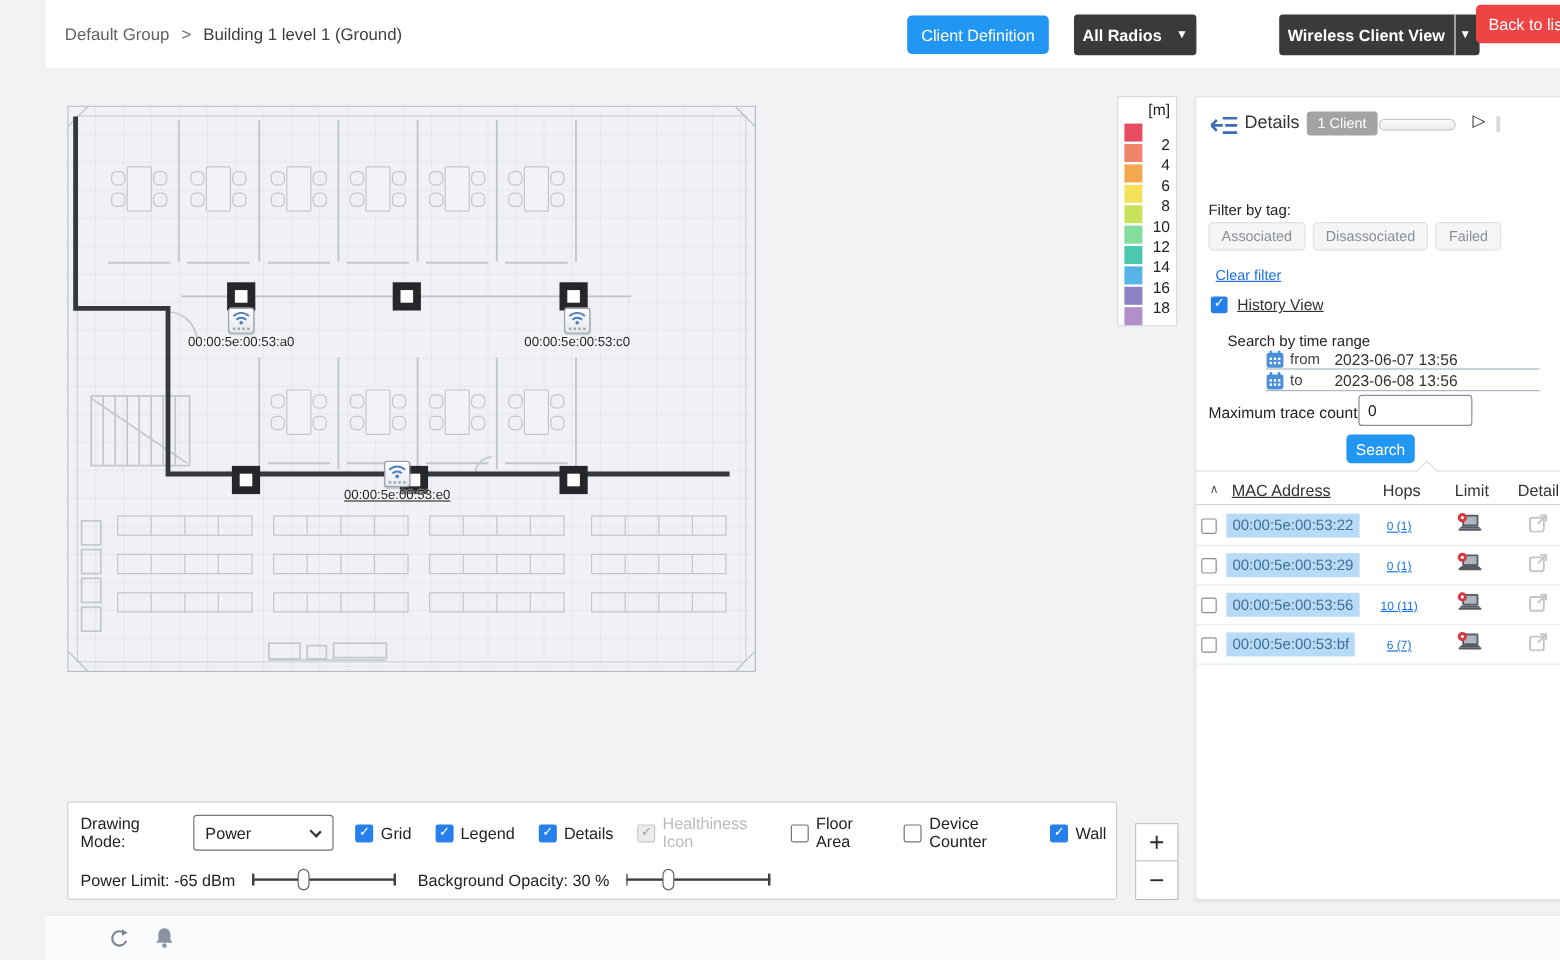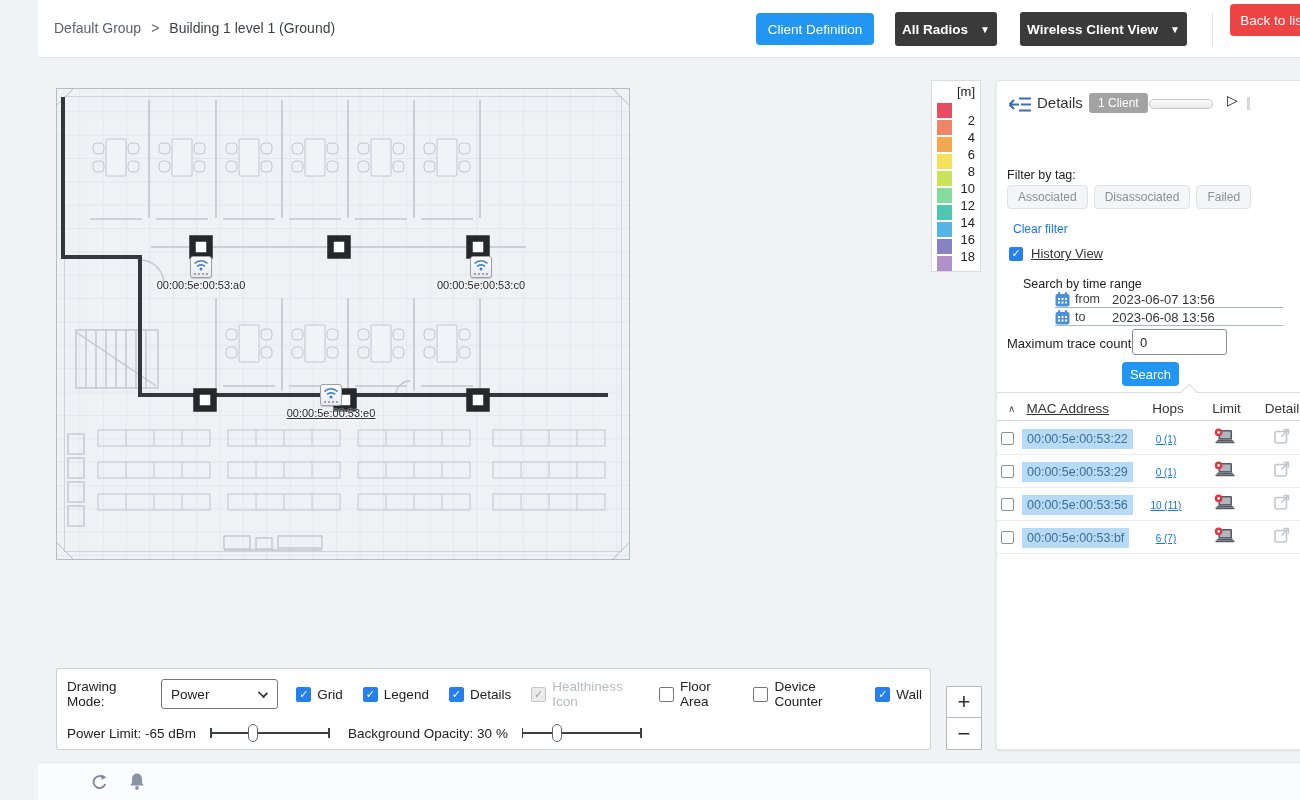--- a/index.html
+++ b/index.html
@@ -13,21 +13,21 @@
   #breadcrumb { position:absolute; left:16px; top:20px; font-size:14px; color:#5f6368; }
   #breadcrumb .crumb-sep { margin:0 10px; color:#5f6368; }
   #breadcrumb .crumb-current { color:#3c4043; }
   .btn { display:inline-flex; align-items:center; justify-content:center;
     border:none; border-radius:4px; font-size:13.5px; cursor:pointer;
     font-family:"Liberation Sans", sans-serif; }
   #btn-client-def { position:absolute; left:718px; top:13px; width:118px; height:32px;
     background:#2196f3; color:#fff; }
   .btn-dark { background:#3a3a3a; color:#fff; font-weight:bold; border-radius:3px; }
   #btn-all-radios { position:absolute; left:857px; top:12px; width:102px; height:34px; }
-  #btn-client-view { position:absolute; left:982px; top:12px; width:167px; height:34px; }
+  #btn-client-view { position:absolute; left:1028px; top:12px; width:167px; height:34px; }
   .btn-dark .dd-arrow { margin-left:12px; font-size:10px; }
   #hdr-sep { position:absolute; left:1174px; top:12px; width:1px; height:34px; background:#e2e4e7; }
   #btn-back { position:absolute; left:1192px; top:4px; width:86px; height:32px;
     background:#ef4444; color:#fff; }
 
   
   #floorplan { position:absolute; left:18px; top:88px; width:574px; height:472px; }
   .ap { position:absolute; transform:translateX(-50%); text-align:center; width:130px; }
   .ap-box { width:22px; height:22px; margin:0 auto; border:1px solid #9aa0a8; border-radius:3px;
     background:linear-gradient(#fefefe,#e7e9ee); box-shadow:0 1px 1px rgba(0,0,0,.18);
@@ -65,21 +65,21 @@
   #search-row svg { position:absolute; left:2px; top:3px; }
   #search-input { position:absolute; left:28px; top:3px; width:188px; border:none; outline:none;
     font-size:13.5px; color:#333; font-family:"Liberation Sans",sans-serif; background:transparent; }
   #search-input::placeholder { color:#9aa0a6; }
 
   #filter-label { position:absolute; left:10px; top:87px; font-size:12.5px; color:#222; }
   #filter-buttons { position:absolute; left:10px; top:104px; display:flex; gap:6px; }
   .tag-btn { background:#f4f5f6; border:1px solid #e0e2e5; border-radius:4px;
     color:#8a8f94; font-size:12px; padding:4px 10px; cursor:pointer; }
   #clear-filter { position:absolute; left:16px; top:141px; font-size:12px; color:#1a73e8;
-    cursor:pointer; }
+    text-decoration:underline; cursor:pointer; }
 
   .cb { width:14px; height:14px; border:1px solid #767676; border-radius:2px; background:#fff;
     display:inline-flex; align-items:center; justify-content:center; flex:none;
     font-size:11px; line-height:1; color:#fff; cursor:pointer; }
   .cb.checked { background:#2680eb; border-color:#2680eb; }
   .cb.disabled { background:#ebebeb; border-color:#c6c6c6; color:#9aa0a6; cursor:default; }
 
   #history-row { position:absolute; left:12px; top:165px; display:flex; align-items:center; gap:8px; }
   #history-label { font-size:13px; color:#333; text-decoration:underline; }
 

